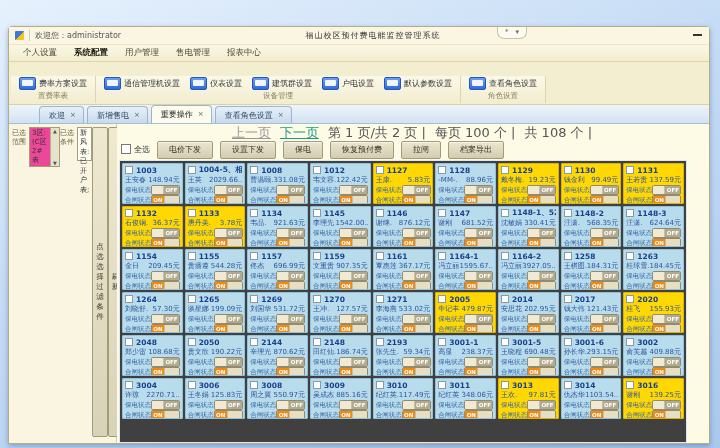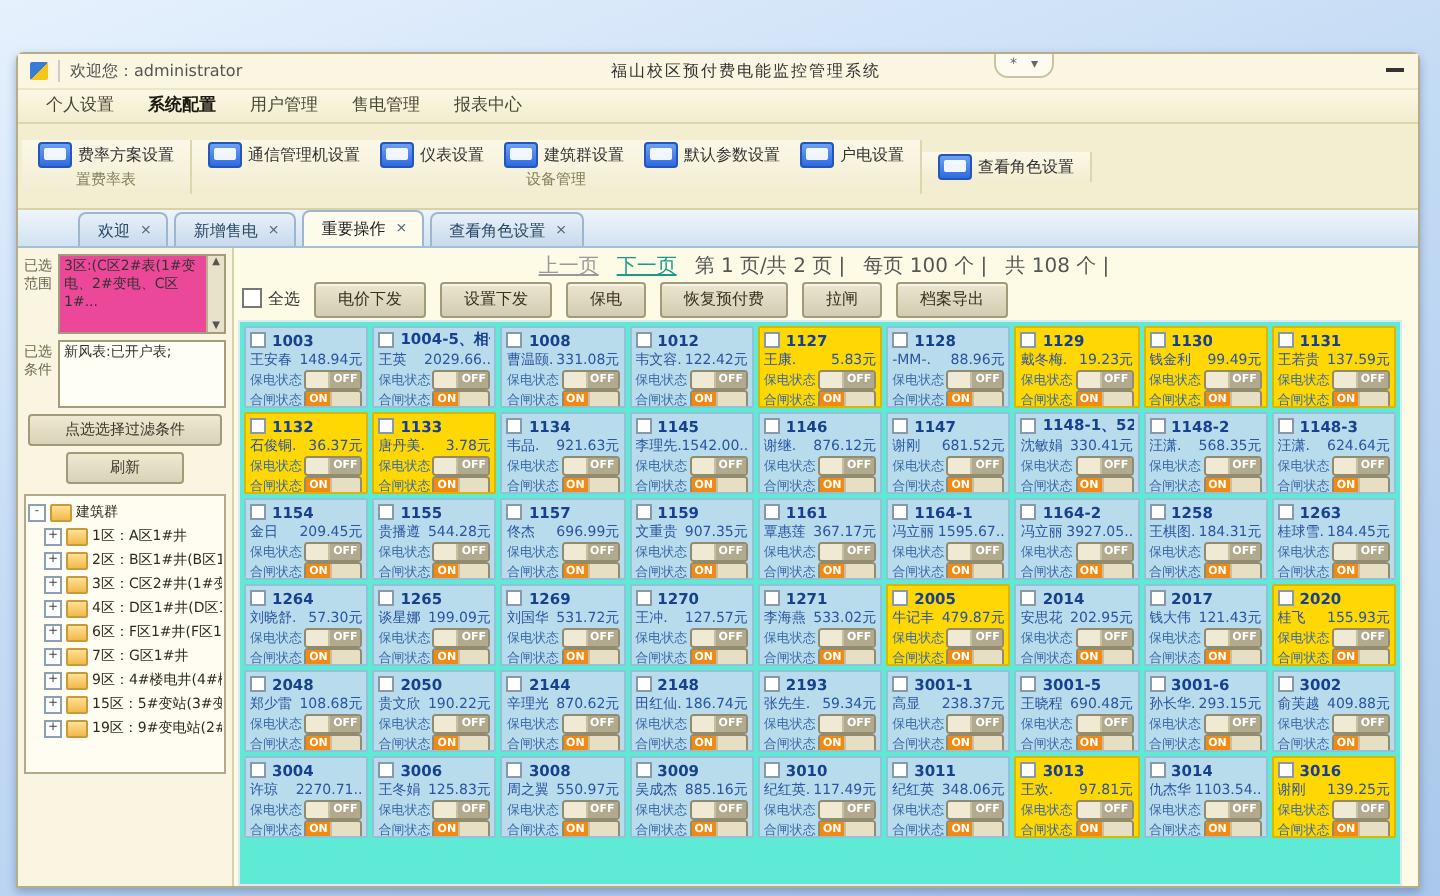--- a/index.html
+++ b/index.html
@@ -19,39 +19,39 @@
              background:#fdfaf0;padding:1px 7px;display:flex;gap:7px;font-size:7px;color:#666;line-height:9px}
   .skin-pill span{cursor:pointer}
   .min-btn{margin-left:auto;width:11px;height:9px;position:relative;cursor:pointer}
   .min-btn::after{content:"";position:absolute;left:1px;right:1px;top:3px;height:2px;background:#333}
   
   .menubar{height:16px;display:flex;gap:17px;align-items:center;padding:0 14px;flex:0 0 16px;
            background:linear-gradient(#fbf7e4,#f2edcf);border-bottom:1px solid #ddd6ab;font-size:8.5px;color:#4a4633}
   .menu-item{cursor:pointer;white-space:nowrap}
   .menu-item.active{font-weight:bold;color:#1c1a10}
   
-  .ribbon{height:40px;flex:0 0 40px;background:#f3eecf;display:flex;align-items:center;padding:1px 2px;border-bottom:1px solid #d9d2a9}
+  .ribbon{height:40px;flex:0 0 40px;background:#f3eecf;display:flex;align-items:flex-end;padding:1px 2px;border-bottom:1px solid #d9d2a9}
   .rgroup{display:flex;flex-direction:column;border-right:1px solid #ddd6ad;padding:1px 3px;
           background:linear-gradient(#fbf8e8,#f2edd0)}
   .rbtns{display:flex;flex:1}
   .rbtn{display:flex;align-items:center;gap:3px;padding:0 5px;font-size:8px;color:#333;cursor:pointer;border-radius:2px;white-space:nowrap}
   .ric{width:15px;height:11px;border:1px solid #2356b8;border-radius:2px;background:linear-gradient(#6ea0f2,#2f6be0);position:relative;flex:0 0 15px}
   .ric::after{content:"";position:absolute;left:2px;top:2px;right:2px;bottom:3px;background:#fff;border-radius:1px;opacity:.92}
   .rcap{text-align:center;font-size:7.5px;color:#847d58;padding:1px 0}
   
   .tabstrip{height:18px;flex:0 0 18px;background:linear-gradient(#eef5fb,#d2e2f1);display:flex;align-items:flex-end;gap:3px;
             padding:0 0 0 30px;border-bottom:1px solid #a6bed6}
   .tab{display:flex;align-items:center;gap:5px;padding:2px 7px 2px 9px;font-size:8px;color:#2c4a66;cursor:pointer;
        background:linear-gradient(#e7f0f9,#c8daec);border:1px solid #9db6ce;border-bottom:none;border-radius:4px 4px 0 0;height:12px}
   .tab .x{font-size:7px;color:#567;line-height:7px}
   .tab.active{background:#fdfbec;font-weight:normal;color:#222;height:13px}
   
   .content{flex:1;display:flex;min-height:0}
   .sidebar{width:101px;flex:0 0 101px;background:#f9f5e0;border-right:1px solid #d9d2a9;padding:3px;display:flex;
-           flex-direction:column;font-size:7px;color:#333}
+           font-size:7px;color:#333}
   .side-row{display:flex;gap:2px;margin-bottom:3px}
   .side-lbl{width:15px;flex:0 0 15px;color:#6c6647;line-height:1.25;word-break:break-all;padding-top:2px}
   .listbox{flex:1;height:36px;background:#ec4899;border:1px solid #a49d7c;position:relative;padding:1px 10px 1px 2px;
            overflow:hidden;line-height:1.3;cursor:default}
   .sb{position:absolute;right:0;top:0;bottom:0;width:8px;background:#e7e2ca;border-left:1px solid #b5ae8c;display:flex;
       flex-direction:column;justify-content:space-between;align-items:center;font-size:5px;color:#555}
   .sb span{cursor:pointer}
   .condbox{flex:1;height:30px;background:#fffef4;border:1px solid #a49d7c;padding:1px 2px;line-height:1.35}
   .side-btn{display:block;margin:0 auto 3px;border:1px solid #a29b78;background:linear-gradient(#efe9d2,#d8d2b8);
             border-radius:2px;font-size:7.5px;color:#3c382a;padding:2px 3px;font-family:inherit;cursor:pointer}
@@ -59,35 +59,35 @@
   .side-btn.s{width:58%}
   .treebox{height:134px;flex:0 0 134px;border:1px solid #b1aa88;background:#fffdf1;padding:2px 1px;overflow:hidden;margin-top:2px}
   .tree-row{display:flex;align-items:center;gap:2px;white-space:nowrap;overflow:hidden;padding:1px 0;color:#2f2c1e;cursor:pointer}
   .tree-row.child{padding-left:8px}
   .exp{flex:0 0 7px;width:7px;height:7px;border:1px solid #8aa0b5;background:#fff;font-size:6px;line-height:5px;text-align:center;color:#444}
   .exp.minus::before{content:"-"}
   .exp.plus::before{content:"+"}
   .folder{flex:0 0 9px;width:9px;height:7px;background:linear-gradient(#ffe093,#f2b84c);border:1px solid #c79a3c;border-radius:1px}
   
   .main{flex:1;display:flex;flex-direction:column;background:#fdfae6;padding:2px 4px 0 2px;min-width:0}
-  .pagebar{height:13px;flex:0 0 13px;display:flex;justify-content:center;gap:9px;align-items:center;font-size:10px;color:#555}
+  .pagebar{height:13px;flex:0 0 13px;display:flex;justify-content:center;gap:9px;align-items:center;font-size:13px;color:#555}
   .plink{text-decoration:underline;cursor:pointer}
   .plink.prev{color:#999}
   .plink.next{color:#179c8a}
   .actionbar{height:21px;flex:0 0 21px;display:flex;align-items:center;gap:7px;padding:0 2px}
   .cb{width:8px;height:8px;background:#fff;border:1px solid #777;display:inline-block;cursor:pointer}
   .selall{display:flex;gap:3px;font-size:8px;color:#333}
   .abtn{border:1px solid #a29b78;background:linear-gradient(#ece6d0,#d2ccb2);border-radius:2px;font-size:8px;color:#35311f;
         padding:2.5px 11px;font-family:inherit;cursor:pointer;box-shadow:inset 0 1px 0 rgba(255,255,255,.55);white-space:nowrap}
   .legend{margin-left:auto;display:flex;gap:7px;padding-right:12px}
   .lg-item{display:flex;flex-direction:column;align-items:center;gap:1px}
   .swatch{width:21px;height:9px;border-radius:1px}
   .lg-lbl{font-size:6.5px;color:#555;white-space:nowrap}
   
-  .grid-wrap{flex:1;background:#5eead4;padding:2px;margin-right:4px;border:1px solid #dde8f2;min-height:0}
+  .grid-wrap{flex:1;background:#404040;padding:2px;margin-right:18px;border:1px solid #dde8f2;min-height:0}
   .grid{display:grid;grid-template-columns:repeat(9,1fr);gap:2px}
   .card{height:41px;border-radius:1px;padding:1px 2px;display:flex;flex-direction:column;overflow:hidden;box-sizing:border-box}
   .card.b{background:#b9dcec;border:1px solid #93c2d8}
   .card.y{background:#ffd703;border:1px solid #dfb400}
   .c-head{display:flex;align-items:center;gap:3px;height:10px;flex:0 0 10px}
   .cbx{width:6px;height:6px;flex:0 0 6px;background:#fff;border:1px solid #8899aa;cursor:pointer}
   .room{font-size:7.5px;font-weight:bold;color:#17418e;white-space:nowrap;overflow:hidden}
   .c-name{display:flex;justify-content:space-between;align-items:center;height:10px;flex:0 0 10px;font-size:7px;color:#2a55a0}
   .nm{white-space:nowrap;overflow:hidden;max-width:32px}
   .amt{white-space:nowrap;overflow:hidden}
@@ -143,36 +143,37 @@
           <div class="rbtn">
     <span class="ric"></span>
     <span class="rlbl">仪表设置</span>
   </div>
           <div class="rbtn">
     <span class="ric"></span>
     <span class="rlbl">建筑群设置</span>
   </div>
           <div class="rbtn">
     <span class="ric"></span>
-    <span class="rlbl">默认参数设置</span>
+    <span class="rlbl">户电设置</span>
   </div>
           <div class="rbtn">
     <span class="ric"></span>
-    <span class="rlbl">户电设置</span>
+    <span class="rlbl">默认参数设置</span>
   </div>
         </div>
     <div class="rcap">设备管理</div>
   </div>
       <div class="rgroup">
     <div class="rbtns">
           <div class="rbtn">
     <span class="ric"></span>
     <span class="rlbl">查看角色设置</span>
   </div>
         </div>
+    <div class="rcap">角色设置</div>
   </div>
     </div>
 
   <div class="tabstrip" id="tabstrip">
       <span class="tab">
     <span class="tlbl">欢迎</span>
     <span class="x">×</span>
   </span>
       <span class="tab">
     <span class="tlbl">新增售电</span>

